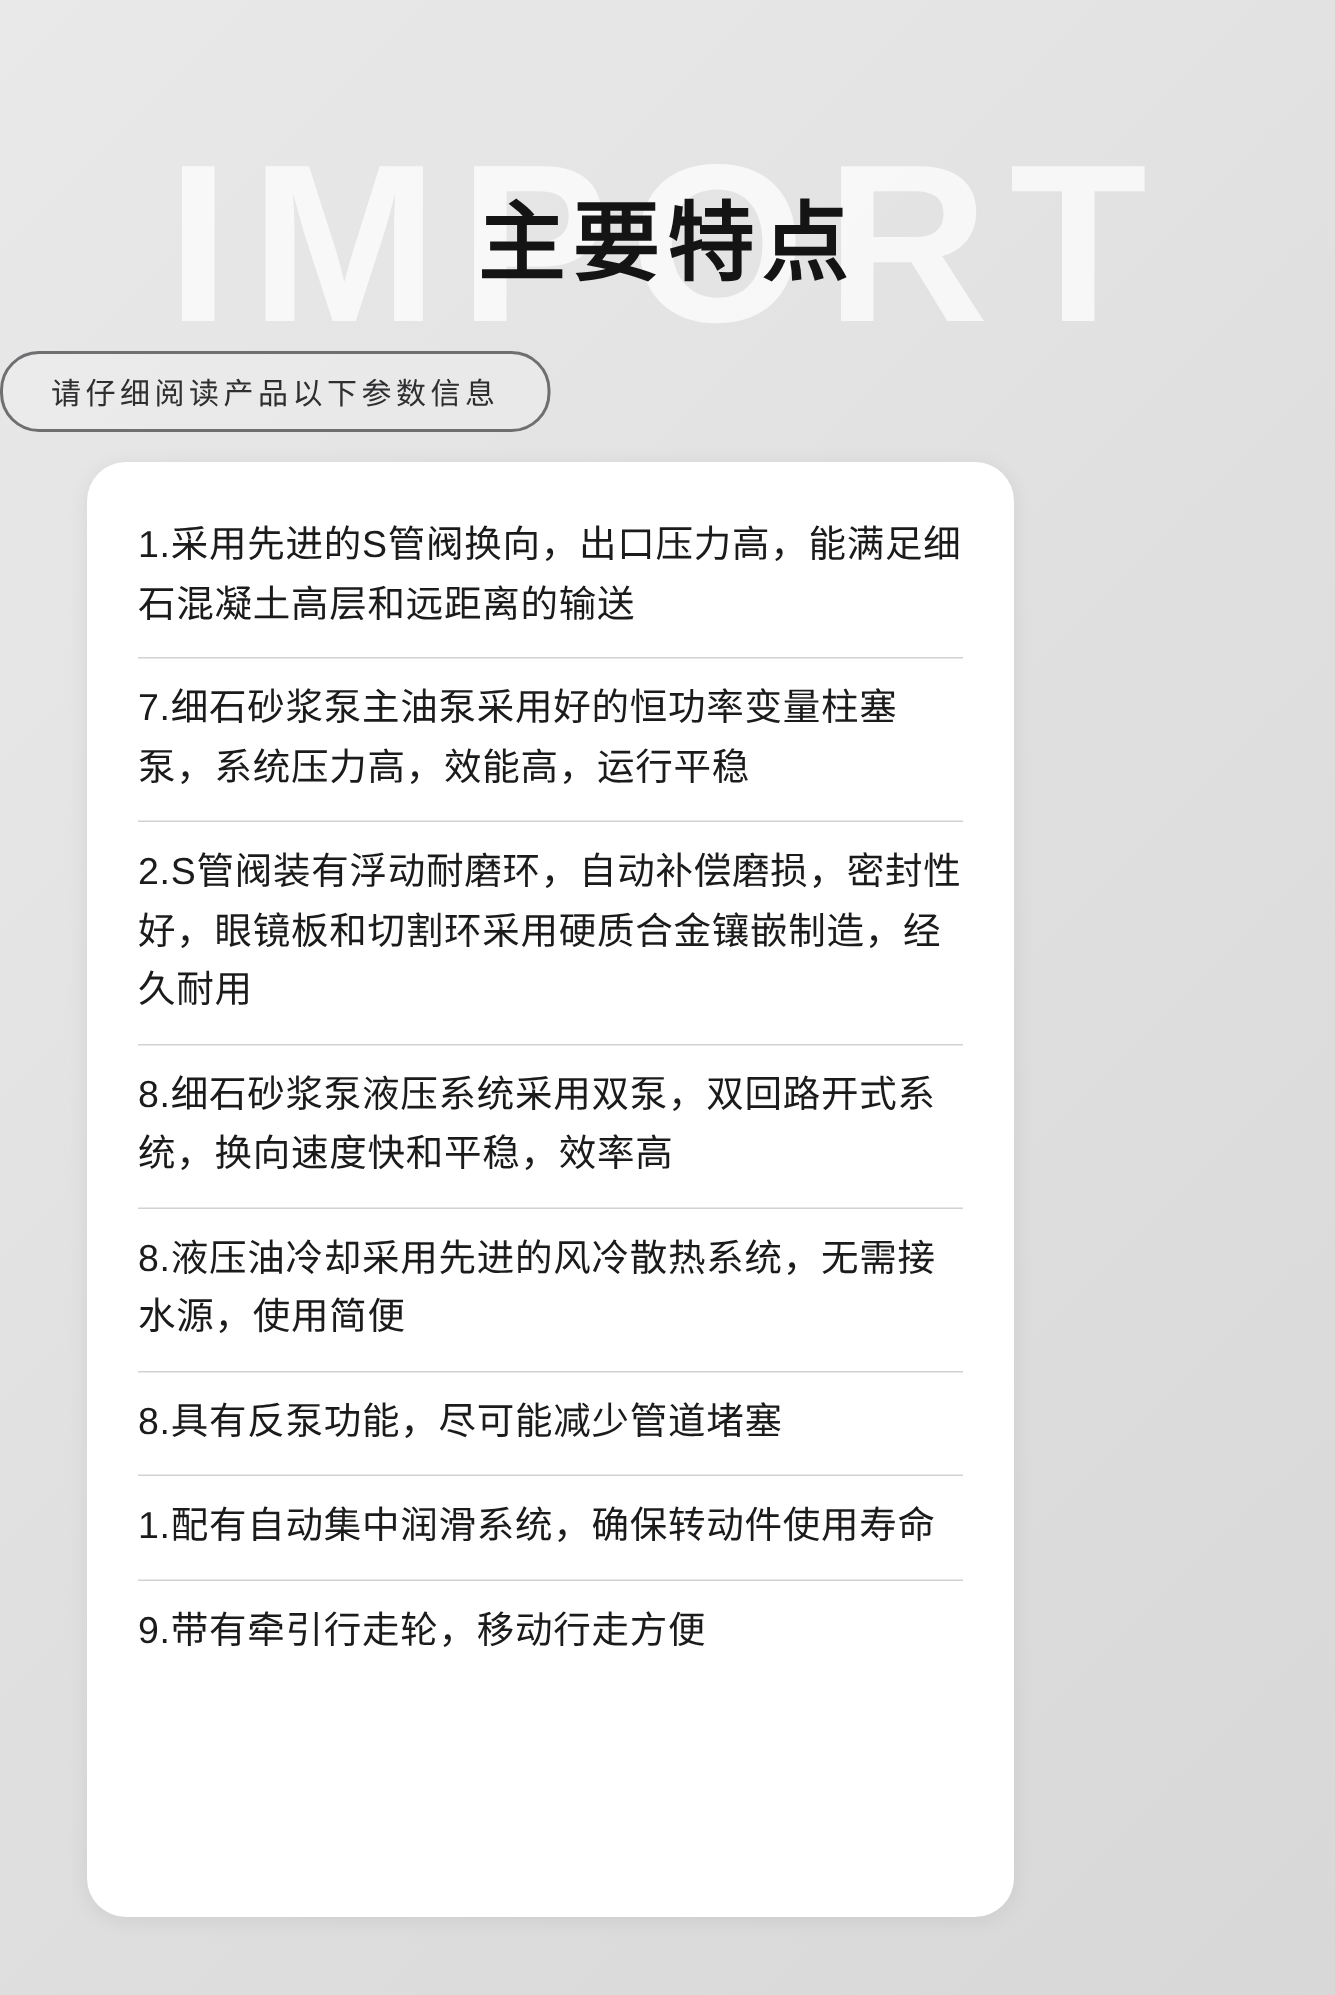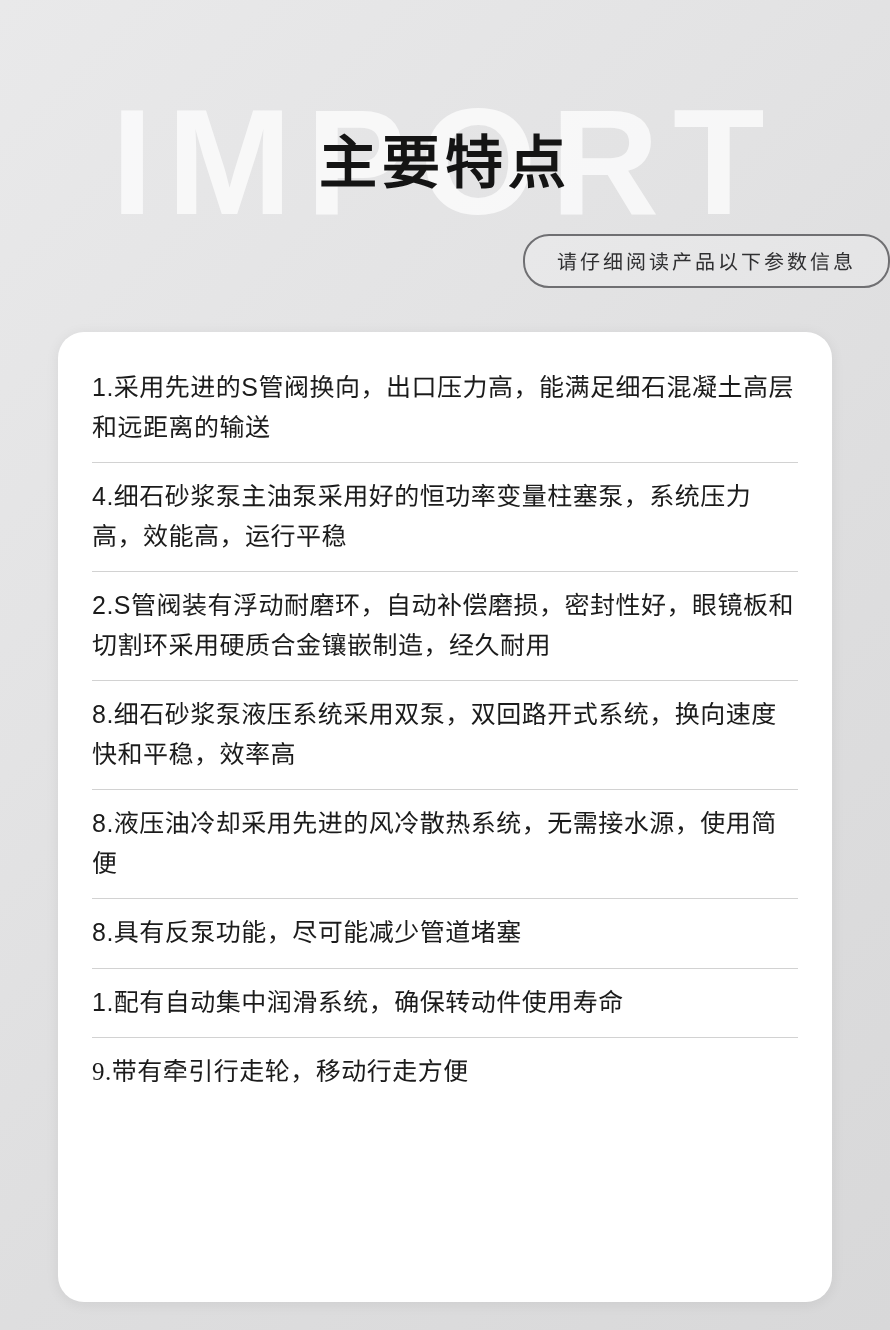--- a/index.html
+++ b/index.html
@@ -43,40 +43,39 @@
     font-size: 58px;
     font-weight: bold;
     letter-spacing: 5px;
     color: #141414;
     line-height: 1.1;
   }
   .subtitle-wrap {
     position: relative;
     margin-top: 30px;
     display: flex;
-    justify-content: flex-end;
-    margin-left: 20px;
+    justify-content: flex-start;
   }
   .subtitle {
     display: inline-block;
     border: 2px solid #6f6f72;
     border-radius: 26px;
     padding: 10px 32px 11px;
     font-size: 20px;
     letter-spacing: 3px;
     color: #2f2f31;
     background: rgba(255,255,255,0.18);
   }
 
   
   .card {
     position: absolute;
-    top: 332px;
+    top: 308px;
     left: 58px;
-    width: 774px;
+    width: 618px;
     height: 970px;
     background: #ffffff;
     border-radius: 26px;
     box-shadow: 0 2px 14px rgba(0,0,0,0.07);
     box-sizing: border-box;
     padding: 22px 34px 10px 34px;
   }
   .feature-list {
     list-style: none;
     margin: 0;
@@ -85,38 +84,37 @@
   .feature-item {
     font-size: 25px;
     line-height: 1.58;
     letter-spacing: 0.5px;
     color: #1b1b1b;
     padding: 14px 0 15px 0;
     border-bottom: 1px solid #d2d2d2;
   }
   .feature-item:last-child {
     border-bottom: none;
-    font-family: Liberation Serif, serif;
   }
 </style>
 </head>
 <body>
 
 <div class="header">
   <div class="watermark">IMPORT</div>
   <h1 class="main-title">主要特点</h1>
   <div class="subtitle-wrap">
     <span class="subtitle">请仔细阅读产品以下参数信息</span>
   </div>
 </div>
 
 <div class="card">
   <ul class="feature-list">
     <li class="feature-item">1.采用先进的S管阀换向，出口压力高，能满足细石混凝土高层和远距离的输送</li>
-    <li class="feature-item">4.细石砂浆泵主油泵采用好的恒功率变量柱塞泵，系统压力高，效能高，运行平稳</li>
+    <li class="feature-item">7.细石砂浆泵主油泵采用好的恒功率变量柱塞泵，系统压力高，效能高，运行平稳</li>
     <li class="feature-item">2.S管阀装有浮动耐磨环，自动补偿磨损，密封性好，眼镜板和切割环采用硬质合金镶嵌制造，经久耐用</li>
     <li class="feature-item">8.细石砂浆泵液压系统采用双泵，双回路开式系统，换向速度快和平稳，效率高</li>
     <li class="feature-item">8.液压油冷却采用先进的风冷散热系统，无需接水源，使用简便</li>
     <li class="feature-item">8.具有反泵功能，尽可能减少管道堵塞</li>
     <li class="feature-item">1.配有自动集中润滑系统，确保转动件使用寿命</li>
     <li class="feature-item">9.带有牵引行走轮，移动行走方便</li>
   </ul>
 </div>
 
 </body></html>

